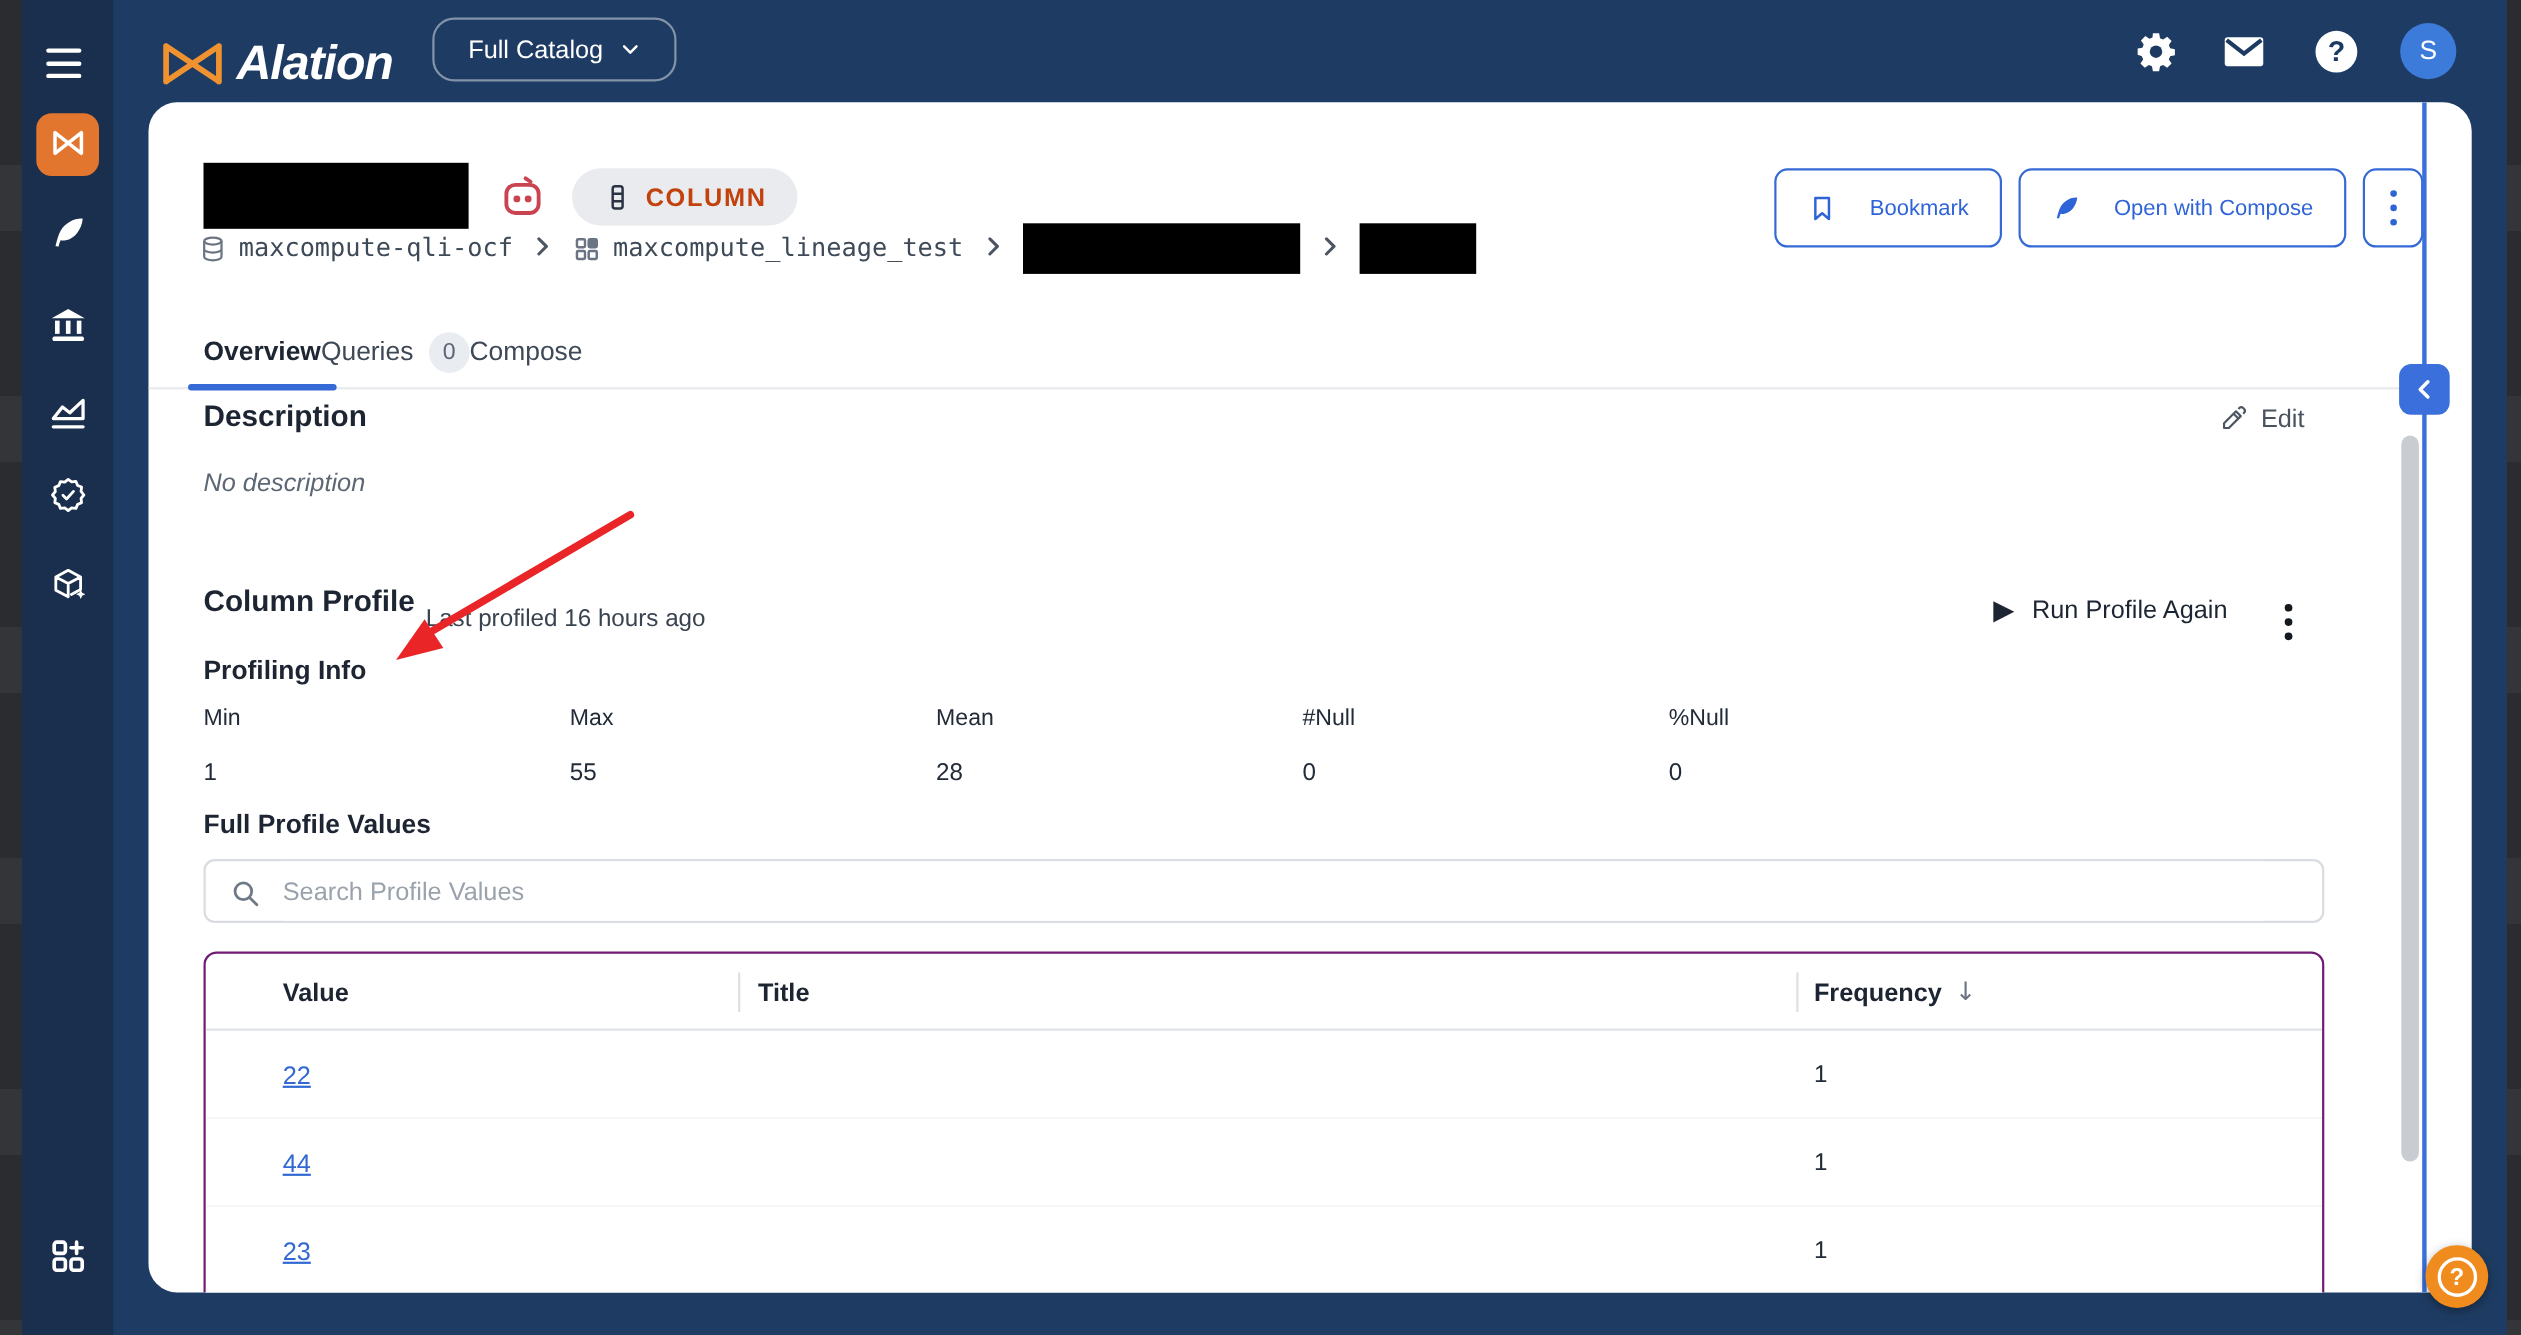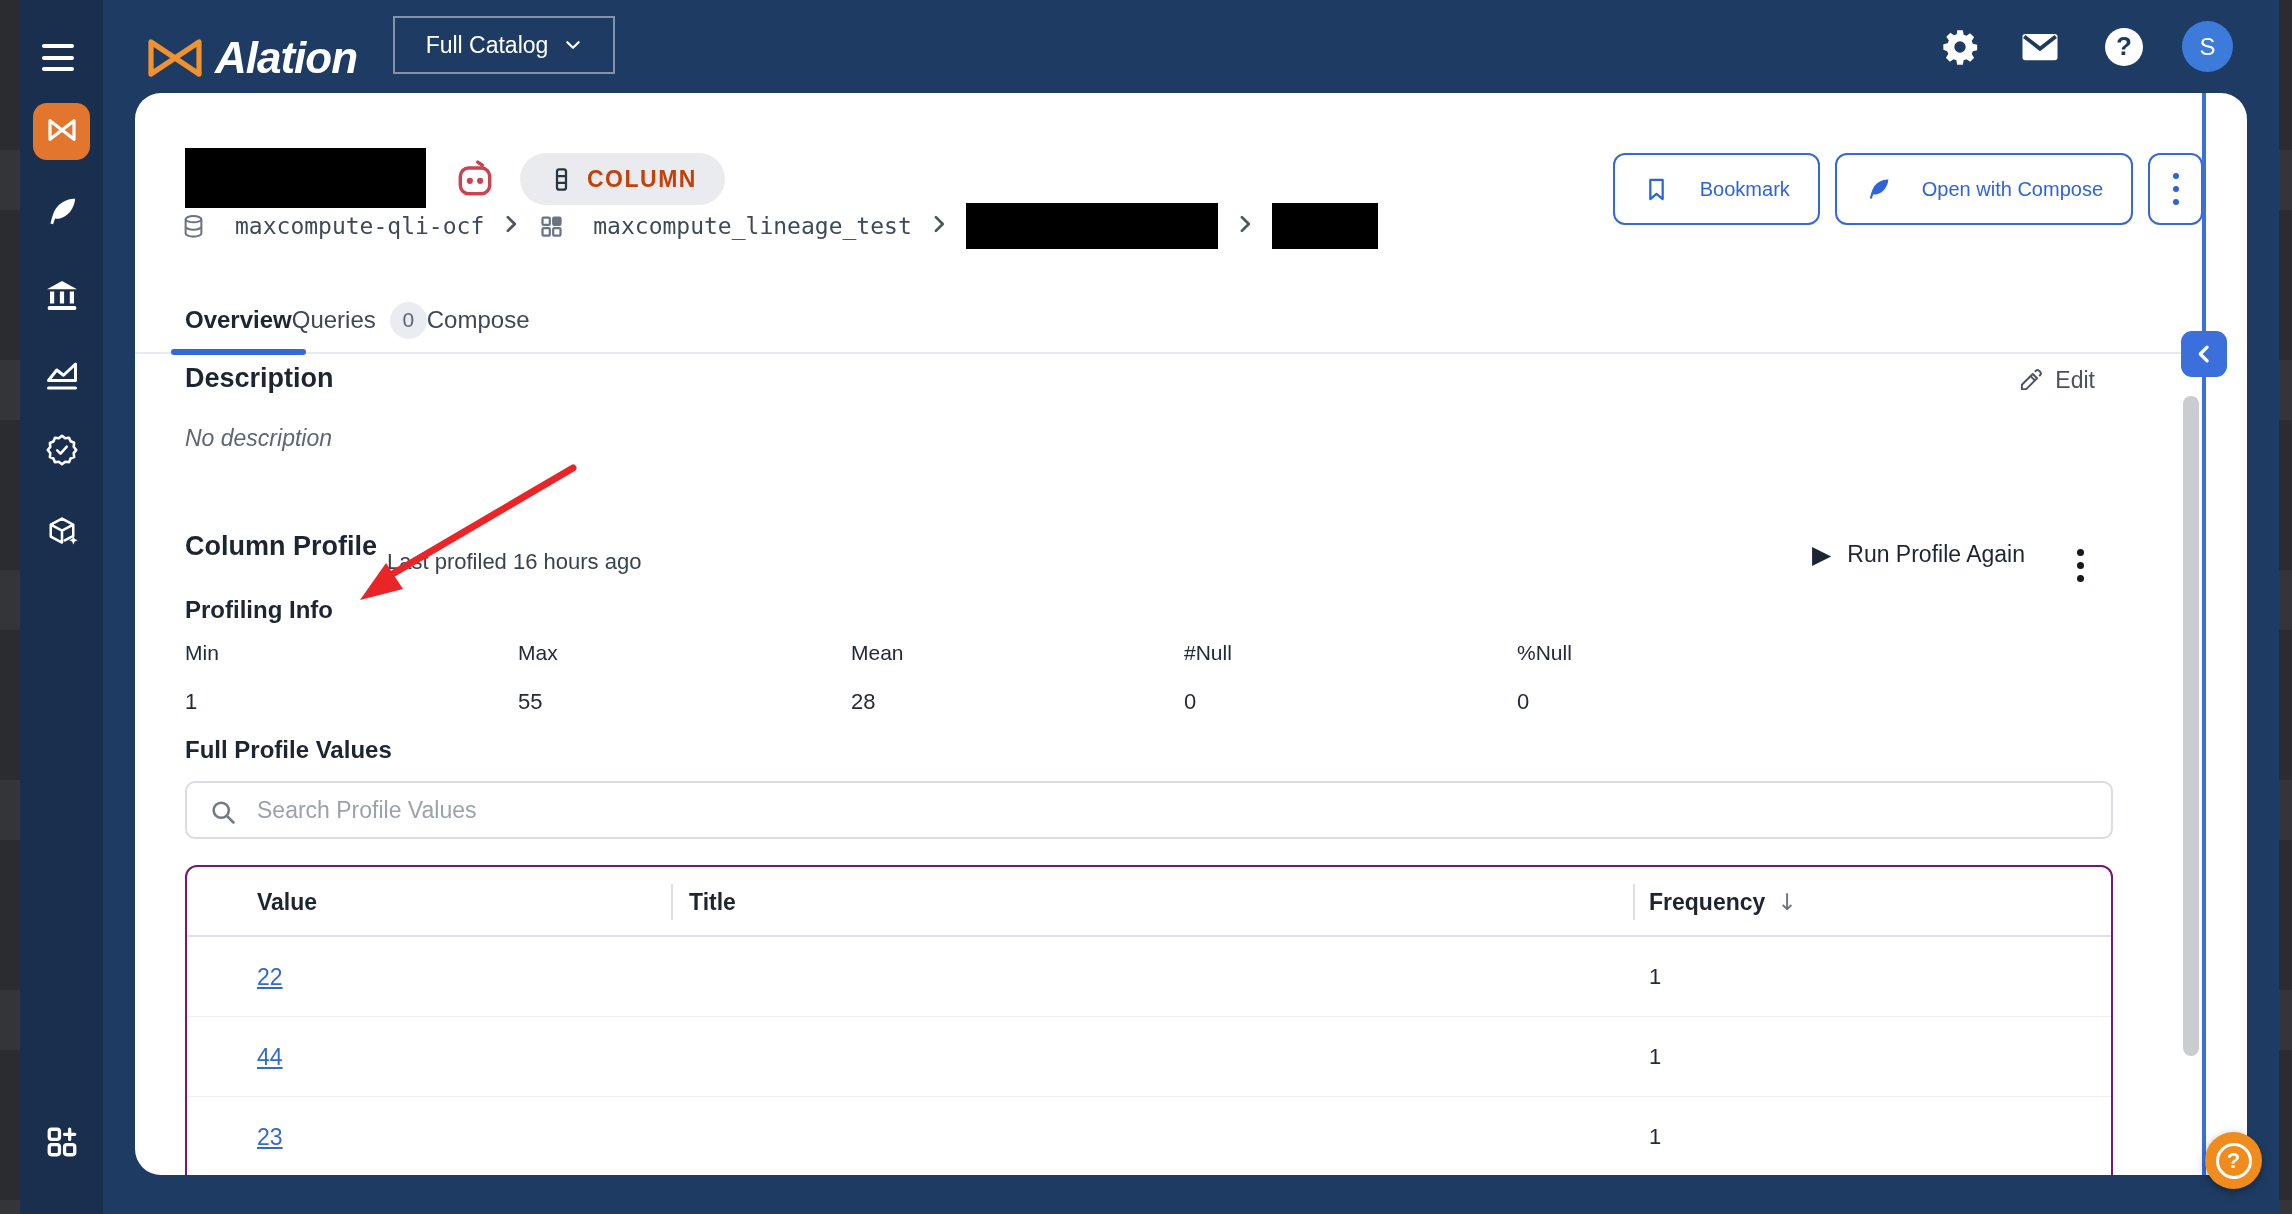--- a/index.html
+++ b/index.html
@@ -19,21 +19,21 @@
   .hamburger span { display:block; height:4px; border-radius:2px; background:#fff; }
   .side-tile { position:absolute; left:13px; top:103px; width:57px; height:57px; border-radius:14px; background:#e2762f; display:flex; align-items:center; justify-content:center; border:none; cursor:pointer; }
   .side-ic { position:absolute; left:50%; transform:translateX(-50%); width:38px; height:38px; display:flex; align-items:center; justify-content:center; color:#fff; background:none; border:none; cursor:pointer; }
   .side-ic svg { width:36px; height:36px; }
   .side-tile svg { width:32px; height:32px; }
 
   
   .logo { position:absolute; left:143px; top:33px; display:flex; align-items:center; gap:8px; }
   .logo svg { width:64px; height:48px; }
   .logo-text { color:#fff; font-size:44px; font-weight:bold; font-style:italic; letter-spacing:-1px; }
-  .catalog-btn { position:absolute; left:393px; top:16px; width:222px; height:58px; border:2px solid rgba(255,255,255,.45); border-radius:0; background:transparent; color:#fff; font-size:23px; display:flex; align-items:center; justify-content:center; gap:16px; cursor:pointer; }
+  .catalog-btn { position:absolute; left:393px; top:16px; width:222px; height:58px; border:2px solid rgba(255,255,255,.45); border-radius:20px; background:transparent; color:#fff; font-size:23px; display:flex; align-items:center; justify-content:center; gap:16px; cursor:pointer; }
   .searchbox { position:absolute; left:717px; top:15px; width:706px; height:57px; border:1.5px solid #54718f; border-radius:9px; background:#24466b; }
   .searchbox input { position:absolute; left:24px; top:0; width:540px; height:100%; background:transparent; border:none; outline:none; color:#e8edf3; font-size:23px; font-family:"Liberation Sans",sans-serif; }
   .searchbox input::placeholder { color:#aebacb; }
   .search-toggle { position:absolute; right:80px; top:8px; width:70px; height:41px; border-radius:21px; background:#50708f; border:none; cursor:pointer; }
   .search-knob { position:absolute; left:0; top:0; width:41px; height:41px; border-radius:50%; background:#1b2c44; display:flex; align-items:center; justify-content:center; }
   .search-knob svg { width:22px; height:22px; }
   .search-submit { position:absolute; right:6px; top:6px; width:45px; height:45px; border-radius:9px; background:#3c5b7c; border:1.5px solid #6f8aa6; color:#fff; font-size:26px; display:flex; align-items:center; justify-content:center; cursor:pointer; font-family:"DejaVu Sans",sans-serif; }
   .classic-switch { position:absolute; left:1538px; top:0; height:93px; display:flex; align-items:center; gap:16px; background:none; border:none; cursor:pointer; }
   .classic-switch svg { width:34px; height:34px; color:#fff; }
   .classic-switch .lbl { color:#fff; font-size:24px; }
@@ -44,21 +44,21 @@
   
   .card { position:absolute; left:135px; top:93px; width:2112px; height:1082px; background:#fff; border-radius:26px; overflow:hidden; }
   .redacted { background:#000; position:absolute; }
   .r-title { left:50px; top:55px; width:241px; height:60px; }
   .robot { position:absolute; left:318px; top:64px; width:44px; height:44px; }
   .type-badge { position:absolute; left:385px; top:60px; height:52px; padding:0 28px; border-radius:26px; background:#e9ebee; display:flex; align-items:center; gap:12px; }
   .type-badge svg { width:27px; height:27px; }
   .type-badge .t { font-size:23px; font-weight:600; letter-spacing:1.5px; color:#c2410c; }
 
   .crumbs { position:absolute; left:45px; top:108px; height:50px; display:flex; align-items:center; gap:17px; }
-  .crumb { display:flex; align-items:center; gap:28px; cursor:pointer; background:none; border:none; }
+  .crumb { display:flex; align-items:center; gap:10px; cursor:pointer; background:none; border:none; }
   .crumb svg { width:27px; height:27px; }
   .crumb .nm { font-family:"DejaVu Sans Mono",monospace; font-size:23px; color:#3f4a59; }
   .crumb-sep svg { width:20px; height:20px; }
   .r-crumb1 { position:relative; width:252px; height:46px; background:#000; }
   .r-crumb2 { position:relative; width:106px; height:46px; background:#000; }
 
   .hdr-actions { position:absolute; right:44px; top:60px; display:flex; gap:15px; }
   .btn-outline { height:72px; border:2px solid #3569d6; border-radius:12px; background:#fff; color:#2f64d9; font-size:20px; font-weight:500; display:flex; align-items:center; gap:30px; padding:0 28px; cursor:pointer; }
   .btn-outline svg { width:27px; height:27px; }
   .kebab-btn { width:55px; height:72px; border:2px solid #3569d6; border-radius:12px; background:#fff; display:flex; flex-direction:column; align-items:center; justify-content:center; gap:7px; cursor:pointer; }

